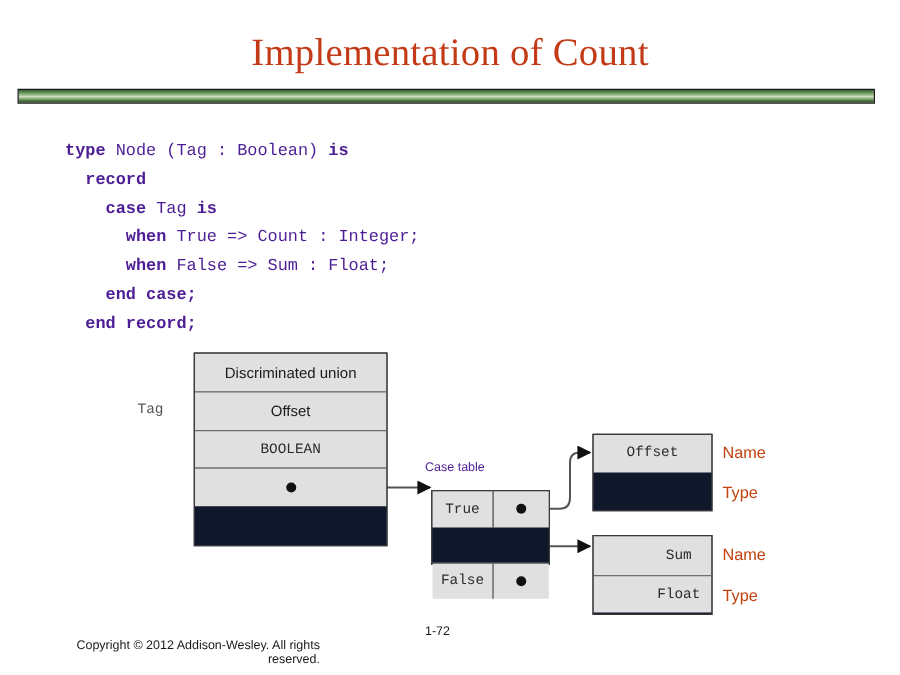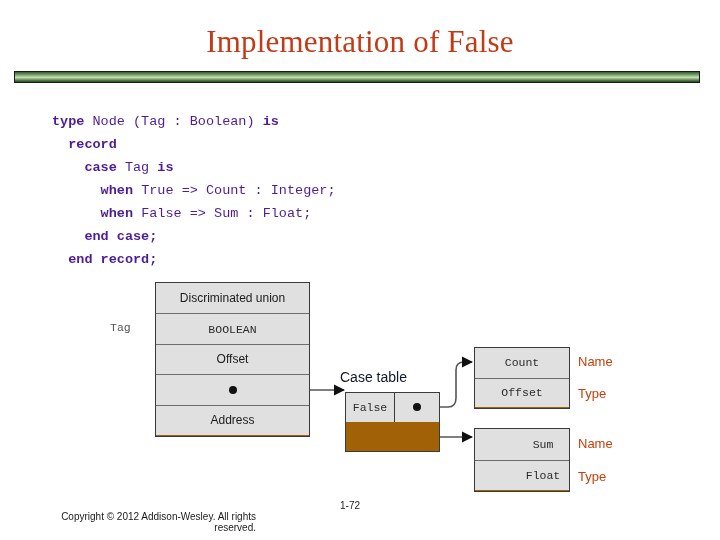--- a/index.html
+++ b/index.html
@@ -69,21 +69,21 @@
     left: 0;
     top: 0;
     width: 720px;
     height: 540px;
     pointer-events: none;
   }
   .dgm-box {
     position: absolute;
     box-sizing: border-box;
     border: 1.5px solid #3a3a3a;
-    background: #a16207;
+    background: #0f172a;
   }
   .dgm-row {
     box-sizing: border-box;
     display: flex;
     align-items: center;
     justify-content: center;
     background: #e0e0e0;
     color: #1a1a1a;
     font-family: "Liberation Sans", sans-serif;
     font-size: 12px;
@@ -131,21 +131,21 @@
 
   
   .free-lbl {
     position: absolute;
     font-family: "Liberation Sans", sans-serif;
     font-size: 12.5px;
     color: #c2410c;
     white-space: nowrap;
   }
   #tag-label { left: 110px; top: 321px; font-family: "Liberation Mono","DejaVu Sans Mono",monospace; font-size: 11.5px; color: #555; }
-  #case-table-label { left: 340px; top: 369px; font-size: 14px; color: #0f172a; }
+  #case-table-label { left: 340px; top: 369px; font-size: 10px; color: #4c1d95; }
   #count-name-label { left: 578px; top: 354px; font-size: 13px; }
   #count-type-label { left: 578px; top: 386px; font-size: 13px; }
   #sum-name-label   { left: 578px; top: 436px; font-size: 13px; }
   #sum-type-label   { left: 578px; top: 469px; font-size: 13px; }
 
   
   #footer-copyright {
     position: absolute;
     left: 56px;
     top: 511px;
@@ -159,21 +159,21 @@
     position: absolute;
     left: 340px;
     top: 500px;
     font-size: 10px;
     color: #1a1a1a;
   }
 </style>
 </head>
 <body>
 
-<div id="slide-title">Implementation of False</div>
+<div id="slide-title">Implementation of Count</div>
 
 <div id="title-rule"></div>
 
 <div id="code-block"><span class="ln"><b>type </b><span>Node (Tag : Boolean) </span><b>is</b></span><span class="ln"><b>  record</b></span><span class="ln"><b>    case </b><span>Tag </span><b>is</b></span><span class="ln"><b>      when </b><span>True =&gt; Count : Integer;</span></span><span class="ln"><b>      when </b><span>False =&gt; Sum : Float;</span></span><span class="ln"><b>    end case;</b></span><span class="ln"><b>  end record;</b></span></div>
 
 <svg id="diagram" viewBox="0 0 720 540" xmlns="http://www.w3.org/2000/svg">
   <defs>
     <marker id="arrow" viewBox="0 0 10 10" refX="9" refY="5" markerWidth="7" markerHeight="7" orient="auto-start-reverse">
       <path d="M 0 0 L 10 5 L 0 10 z" fill="#111"></path>
     </marker>
@@ -184,52 +184,54 @@
   <path d="M 422 407 L 448 407 Q 456 407 456 398 L 456 370 Q 456 362 464 362 L 472 362" fill="none" stroke="#555" stroke-width="1.6" marker-end="url(#arrow)"></path>
 
   <line x1="422" y1="437" x2="472" y2="437" stroke="#555" stroke-width="1.6" marker-end="url(#arrow)"></line>
 </svg>
 
 <div class="dgm-box" id="union-table">
   <div class="dgm-row">
     <span>Discriminated union</span>
   </div>
   <div class="dgm-row">
+    <span>Offset</span>
+  </div>
+  <div class="dgm-row">
     <span class="mono-lbl">BOOLEAN</span>
   </div>
   <div class="dgm-row">
-    <span>Offset</span>
-  </div>
-  <div class="dgm-row">
     <span class="dot"></span>
-  </div>
-  <div class="dgm-row">
-    <span>Address</span>
   </div>
 </div>
 
 <div class="free-lbl" id="tag-label">Tag</div>
 
 <div class="free-lbl" id="case-table-label">Case table</div>
 
 <div class="dgm-box" id="case-table">
   <div class="ct-row">
     <div class="ct-left">
-      <span class="mono-lbl">False</span>
+      <span class="mono-lbl">True</span>
     </div>
     <div class="ct-right">
       <span class="dot"></span>
     </div>
   </div>
+  <div class="ct-row">
+    <div class="ct-left">
+      <span class="mono-lbl">False</span>
+    </div>
+    <div class="ct-right">
+      <span class="dot"></span>
+    </div>
+  </div>
 </div>
 
 <div class="dgm-box" id="count-table">
-  <div class="dgm-row">
-    <span class="mono-lbl">Count</span>
-  </div>
   <div class="dgm-row">
     <span class="mono-lbl">Offset</span>
   </div>
 </div>
 <div class="free-lbl" id="count-name-label">Name</div>
 <div class="free-lbl" id="count-type-label">Type</div>
 
 <div class="dgm-box" id="sum-table">
   <div class="dgm-row">
     <span class="mono-lbl">Sum</span>

